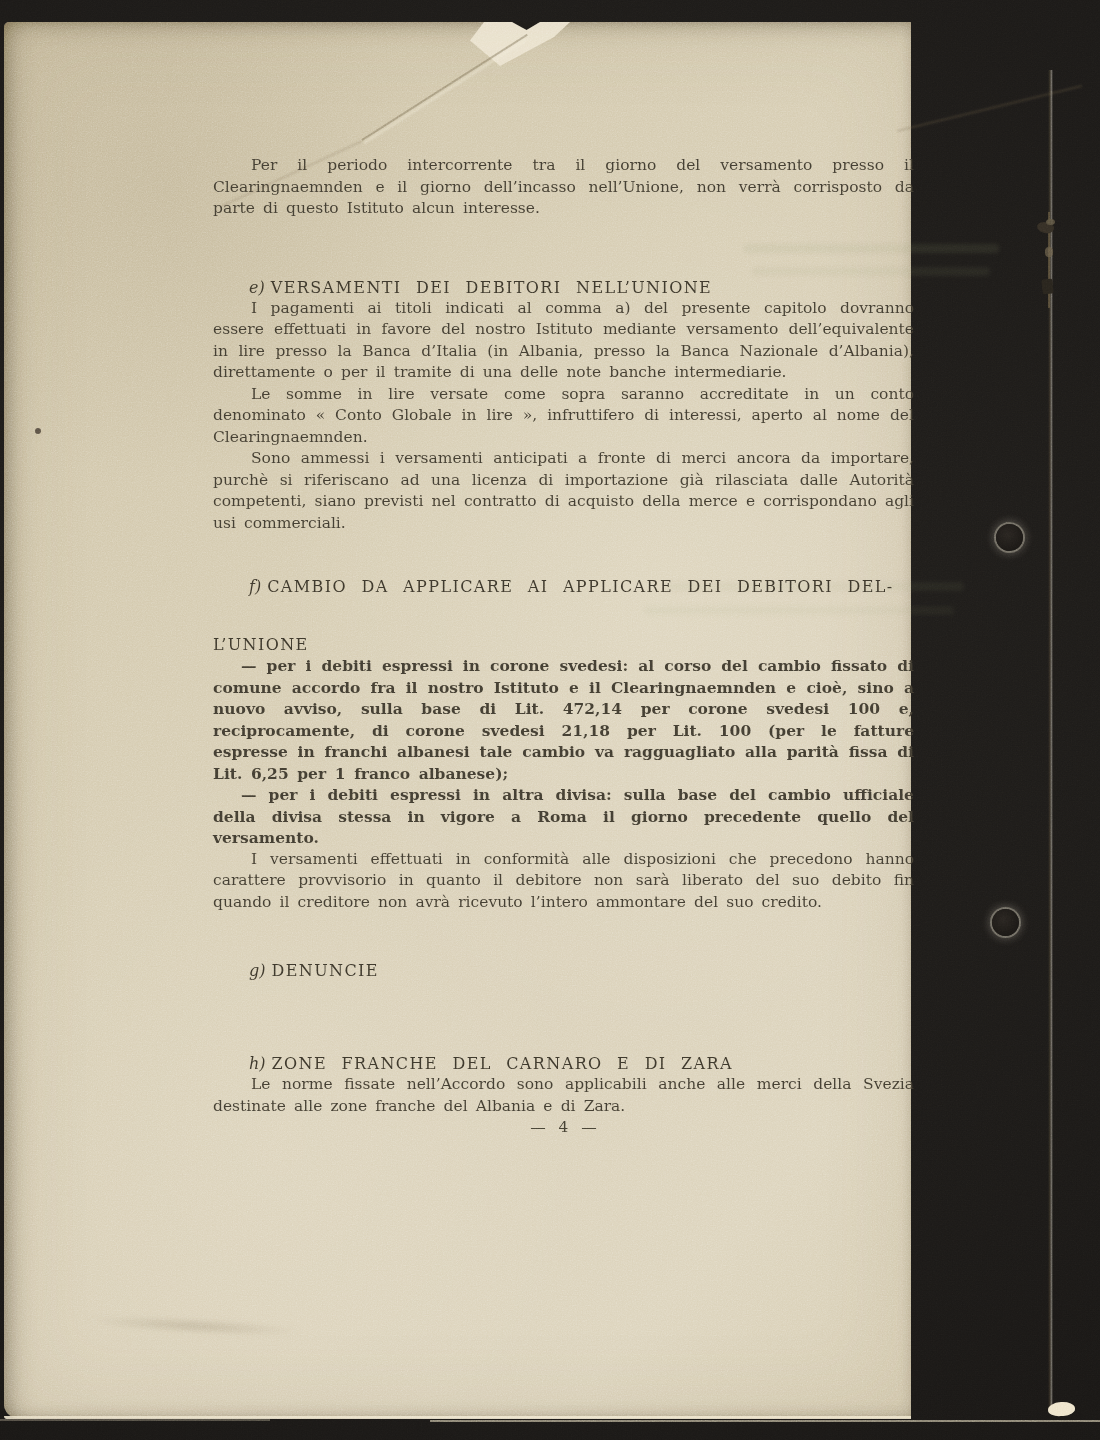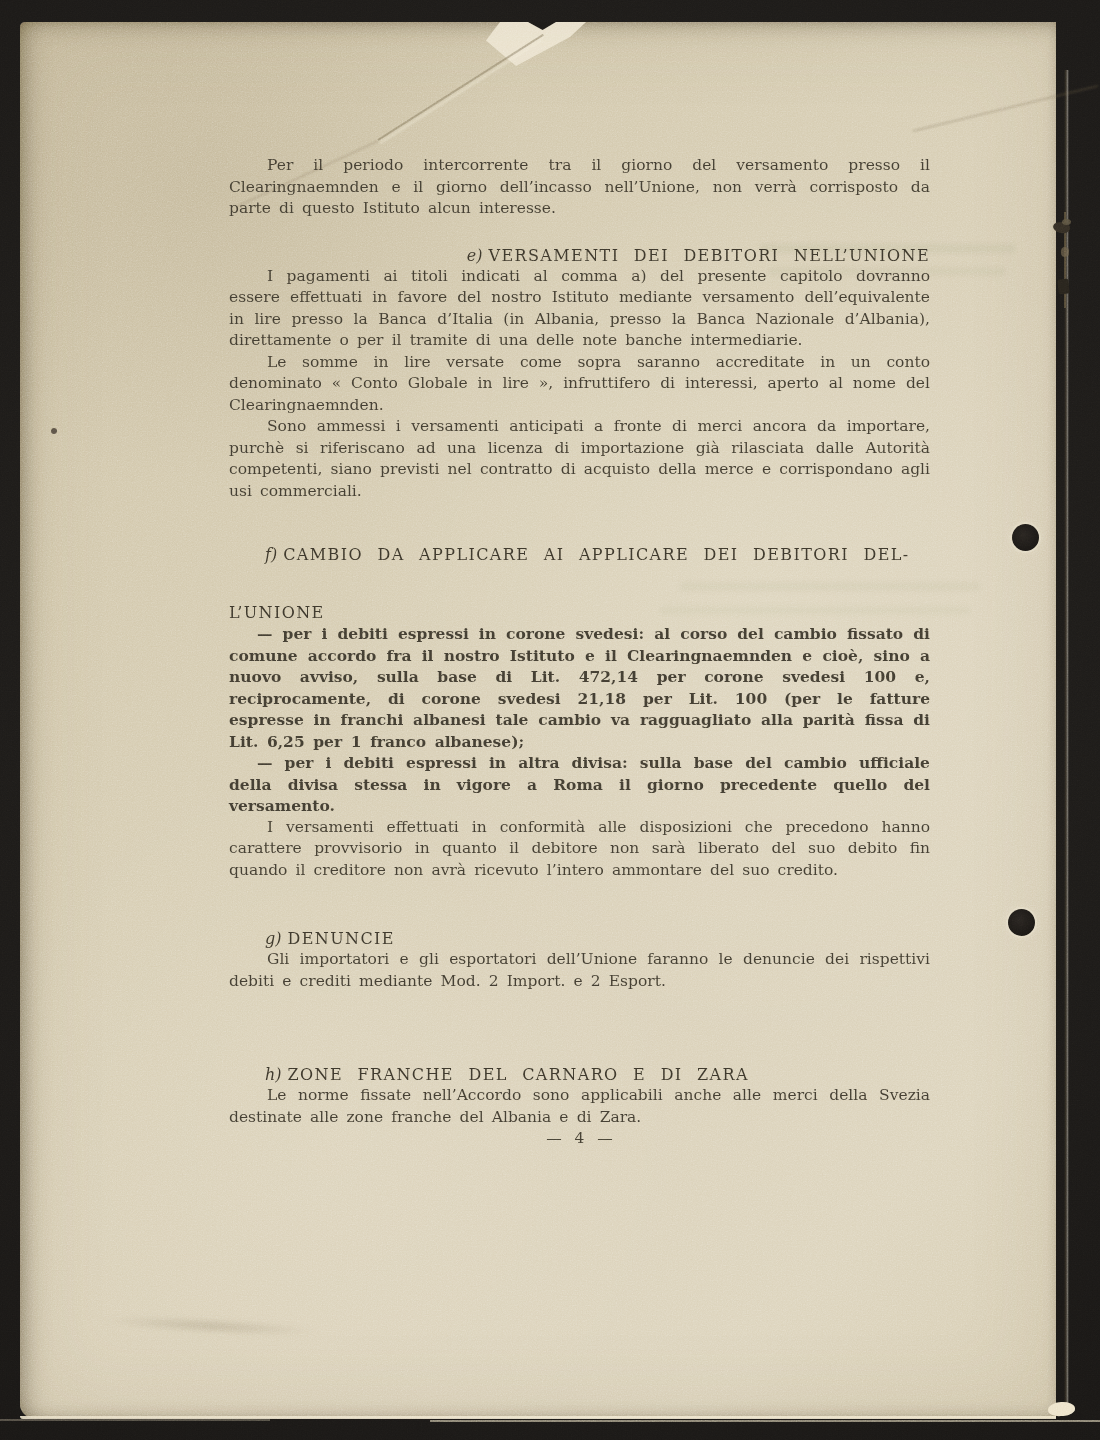--- a/index.html
+++ b/index.html
@@ -7,21 +7,21 @@
     width:1100px;height:1440px;overflow:hidden;position:relative;
     background:#1c1a17;
     font-family:"DejaVu Serif","Liberation Serif",serif;
   }
   .stage{position:absolute;inset:0;}
   
   .backdrop{position:absolute;inset:0;background:
     radial-gradient(120% 90% at 50% 40%, #211f1c 0%, #1b1917 60%, #161412 100%);}
   
   .paper{
-    position:absolute;left:20px;top:22px;width:1036px;height:1396px;
+    position:absolute;left:4px;top:22px;width:907px;height:1396px;
     border-radius:5px 0 0 14px;
     background:
       radial-gradient(60% 45% at 72% 42%, rgba(255,252,240,.14), rgba(255,252,240,0) 70%),
       radial-gradient(50% 40% at 30% 80%, rgba(255,250,235,.10), rgba(255,250,235,0) 70%),
       radial-gradient(45% 30% at 18% 12%, rgba(110,92,58,.10), rgba(110,92,58,0) 70%),
       linear-gradient(133deg,#c9bd9f 0%,#d0c5a8 16%,#d6ccb1 40%,#d9cfb6 62%,#dcd3bb 84%,#d6ccb1 100%);
     box-shadow:
       inset 16px 0 26px -14px rgba(70,56,32,.55),
       inset 0 14px 24px -16px rgba(70,56,32,.50),
       inset -4px 0 12px -8px rgba(70,56,32,.25),
@@ -87,21 +87,21 @@
   .para{text-indent:38px;}
   .dash-para{text-indent:28px;font-weight:bold;}
   .sec-head{
     margin:0;font-size:16px;font-weight:normal;color:#3a352a;
     letter-spacing:1.4px;word-spacing:8px;text-indent:36px;
     line-height:20px;text-align:left;
   }
   .sec-letter{font-style:italic;letter-spacing:0;padding-right:6px;}
   .sec-title{white-space:nowrap;}
   .sec-title2{text-indent:0;white-space:nowrap;margin-top:38px;}
-  .m-sec-e{margin-top:26px;text-align:right;}
+  .m-sec-e{margin-top:58px;}
   .m-p2{margin-top:24px;}
   .m-p3{margin-top:7px;}
   .m-p4{margin-top:1px;}
   .m-sec-f{margin-top:43px;}
   .m-p5{margin-top:24px;}
   .m-p6{margin-top:15px;}
   .m-p7{margin-top:17px;}
   .m-p8{margin-top:5px;}
   .m-sec-g{margin-top:48px;}
   .m-p9{margin-top:21px;}
@@ -150,21 +150,20 @@
       <p class="para m-p2">I pagamenti ai titoli indicati al comma a) del presente capitolo dovranno essere effettuati in favore del nostro Istituto mediante versamento dell’equivalente in lire presso la Banca d’Italia (in Albania, presso la Banca Nazionale d’Albania), direttamente o per il tramite di una delle note banche intermediarie.</p>
       <p class="para m-p3">Le somme in lire versate come sopra saranno accreditate in un conto denominato « Conto Globale in lire », infruttifero di interessi, aperto al nome del Clearingnaemnden.</p>
       <p class="para m-p4">Sono ammessi i versamenti anticipati a fronte di merci ancora da importare, purchè si riferiscano ad una licenza di importazione già rilasciata dalle Autorità competenti, siano previsti nel contratto di acquisto della merce e corrispondano agli usi commerciali.</p>
 
       <h2 class="sec-head m-sec-f"><span class="sec-letter">f)</span><span class="sec-title">CAMBIO  DA  APPLICARE  AI  APPLICARE  DEI  DEBITORI  DEL-</span><div class="sec-title2">L’UNIONE</div></h2>
       <p class="dash-para m-p6">— per i debiti espressi in corone svedesi: al corso del cambio fissato di comune accordo fra il nostro Istituto e il Clearingnaemnden e cioè, sino a nuovo avviso, sulla base di Lit. 472,14 per corone svedesi 100 e, reciprocamente, di corone svedesi 21,18 per Lit. 100 (per le fatture espresse in franchi albanesi tale cambio va ragguagliato alla parità fissa di Lit. 6,25 per 1 franco albanese);</p>
       <p class="dash-para m-p7">— per i debiti espressi in altra divisa: sulla base del cambio ufficiale della divisa stessa in vigore a Roma il giorno precedente quello del versamento.</p>
       <p class="para m-p8">I versamenti effettuati in conformità alle disposizioni che precedono hanno carattere provvisorio in quanto il debitore non sarà liberato del suo debito fin quando il creditore non avrà ricevuto l’intero ammontare del suo credito.</p>
 
       <h2 class="sec-head m-sec-g"><span class="sec-letter">g)</span><span class="sec-title">DENUNCIE</span></h2>
-      <p class="para m-p9">Gli importatori e gli esportatori dell’Unione faranno le denuncie dei rispettivi debiti e crediti mediante Mod. 2 Import. e 2 Esport.</p>
 
       <h2 class="sec-head m-sec-h"><span class="sec-letter">h)</span><span class="sec-title">ZONE  FRANCHE  DEL  CARNARO  E  DI  ZARA</span></h2>
       <p class="para m-p10">Le norme fissate nell’Accordo sono applicabili anche alle merci della Svezia destinate alle zone franche del Albania e di Zara.</p>
 
       <p class="page-number">— 4 —</p>
     </div>
 
     <div class="paper-bottom-lip"></div>
   </div>
 

